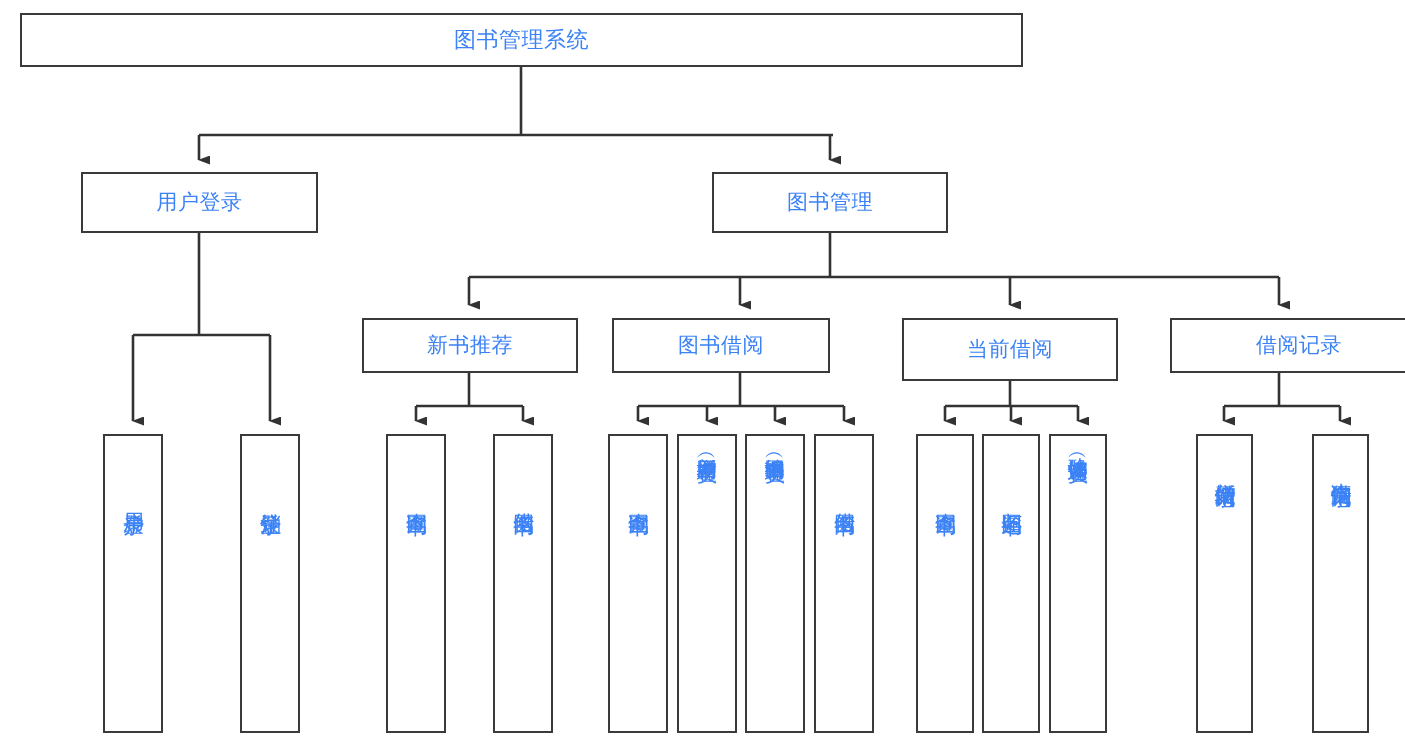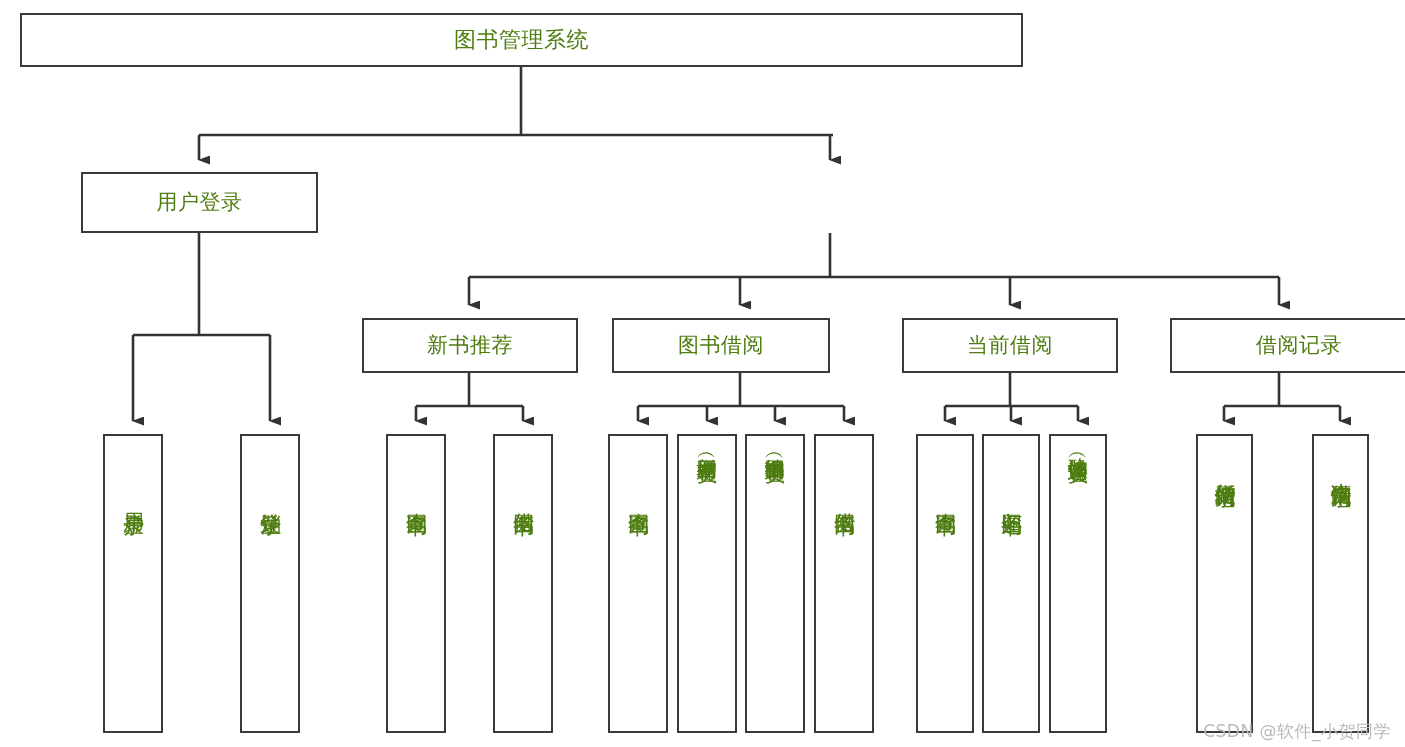--- a/index.html
+++ b/index.html
@@ -27,21 +27,21 @@
     pointer-events: none;
   }
   .node {
     position: absolute;
     box-sizing: border-box;
     border: 2.5px solid #3a3a3a;
     background: #ffffff;
     display: flex;
     align-items: center;
     justify-content: center;
-    color: #4d7c0f;
+    color: #3b82f6;
   }
   .node .label {
     display: block;
     text-align: center;
     line-height: 1.18;
     letter-spacing: 0.5px;
   }
   
   .node.h .label {
     writing-mode: horizontal-tb;
@@ -134,30 +134,33 @@
   </svg>
 
   <div class="node h root" style="left:20px; top:13px; width:1003px; height:54px;">
     <span class="label">图书管理系统</span>
   </div>
 
   <div class="node h" style="left:81px; top:172px; width:237px; height:61px;">
     <span class="label">用户登录</span>
   </div>
 
+  <div class="node h" style="left:712px; top:172px; width:236px; height:61px;">
+    <span class="label">图书管理</span>
+  </div>
 
   <div class="node h" style="left:362px; top:318px; width:216px; height:55px;">
     <span class="label">新书推荐</span>
   </div>
 
   <div class="node h" style="left:612px; top:318px; width:218px; height:55px;">
     <span class="label">图书借阅</span>
   </div>
 
-  <div class="node h" style="left:902px; top:318px; width:216px; height:55px;">
+  <div class="node h" style="left:902px; top:318px; width:216px; height:63px;">
     <span class="label">当前借阅</span>
   </div>
 
   <div class="node h" style="left:1170px; top:318px; width:258px; height:55px;">
     <span class="label">借阅记录</span>
   </div>
 
   <div class="node v" style="left:103px; top:434px; width:60px; height:299px; padding-top:60px;">
     <span class="label">用户登录</span>
   </div>
@@ -203,15 +206,14 @@
   </div>
 
   <div class="node v" style="left:1196px; top:434px; width:57px; height:299px; padding-top:30px;">
     <span class="label">新增借阅记录</span>
   </div>
 
   <div class="node v" style="left:1312px; top:434px; width:57px; height:299px; padding-top:30px;">
     <span class="label">查询借阅记录</span>
   </div>
 
-  <div id="watermark">CSDN @软件_小贺同学</div>
 
 </div>
 
 </body></html>

